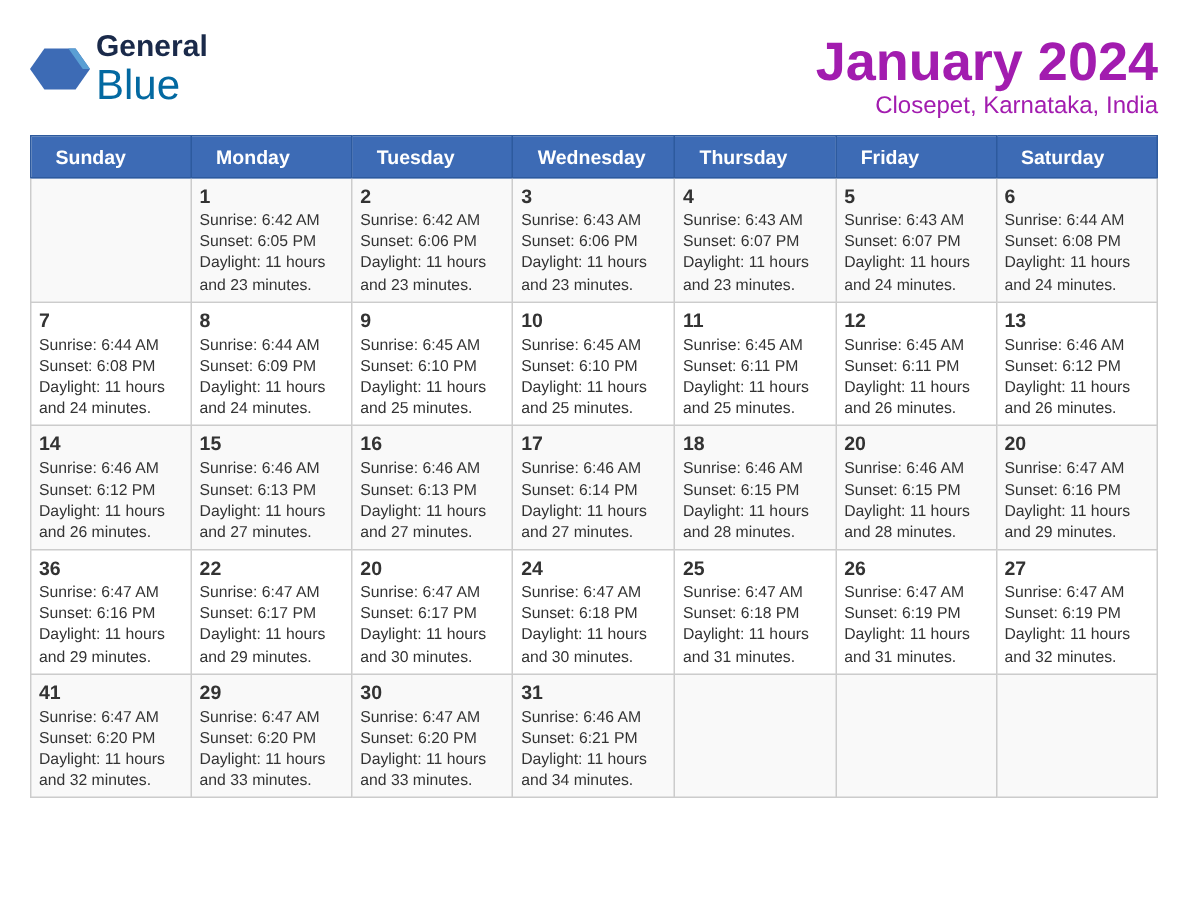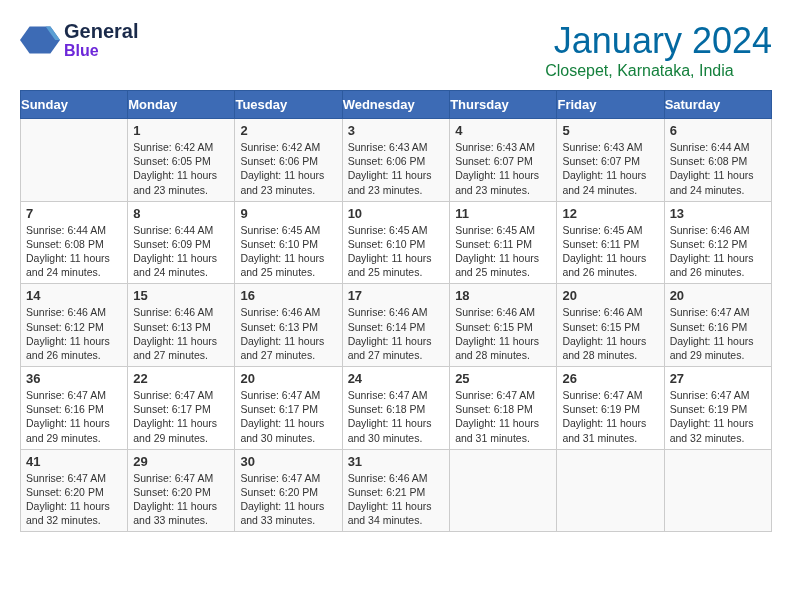--- a/index.html
+++ b/index.html
@@ -24,38 +24,37 @@
     .logo-icon {
       width: 40px;
       height: 40px;
       margin-right: 4px;
     }
     .title-block {
       text-align: right;
     }
     .month-title {
       font-size: 36px;
-      font-weight: normal;
-      color: #0369a1;
+      font-weight: bold;
+      color: #a21caf;
       margin-left: 47px;
     }
     .subtitle {
       font-size: 16px;
-      color: #15803d;
-      text-align: center;
+      color: #a21caf;
     }
     table {
       width: 100%;
       border-collapse: collapse;
       font-size: 11px;
     }
     thead tr th {
       background-color: #3d6bb5;
       color: #fff;
-      padding: 6px 0;
+      padding: 6px 16px;
       text-align: left;
       font-size: 13px;
       font-weight: bold;
       border: 1px solid #2d5a9e;
     }
     tbody tr td {
       border: 1px solid #ccc;
       vertical-align: top;
       padding: 4px 5px;
       height: 80px;
@@ -87,21 +86,21 @@
 <body>
 
 <div class="header">
   <div class="logo">
     <svg class="logo-icon" viewBox="0 0 50 50">
       <polygon points="38,8 50,25 38,42 12,42 0,25 12,8" fill="#3d6bb5"></polygon>
       <polygon points="38,8 50,25 44,25 32,8" fill="#5a9fd4"></polygon>
     </svg>
     <div>
       <div style="font-size:20px;font-weight:bold;color:#1a2a4a;line-height:1.1;">General</div>
-      <div style="font-size:16px;font-weight:bold;color:#6d28d9;line-height:1.1;">Blue</div>
+      <div style="font-size:28px;font-weight:normal;color:#0369a1;line-height:1.1;">Blue</div>
     </div>
   </div>
   <div class="title-block">
     <div class="month-title">January 2024</div>
     <div class="subtitle">Closepet, Karnataka, India</div>
   </div>
 </div>
 
 <table>
   <thead>

